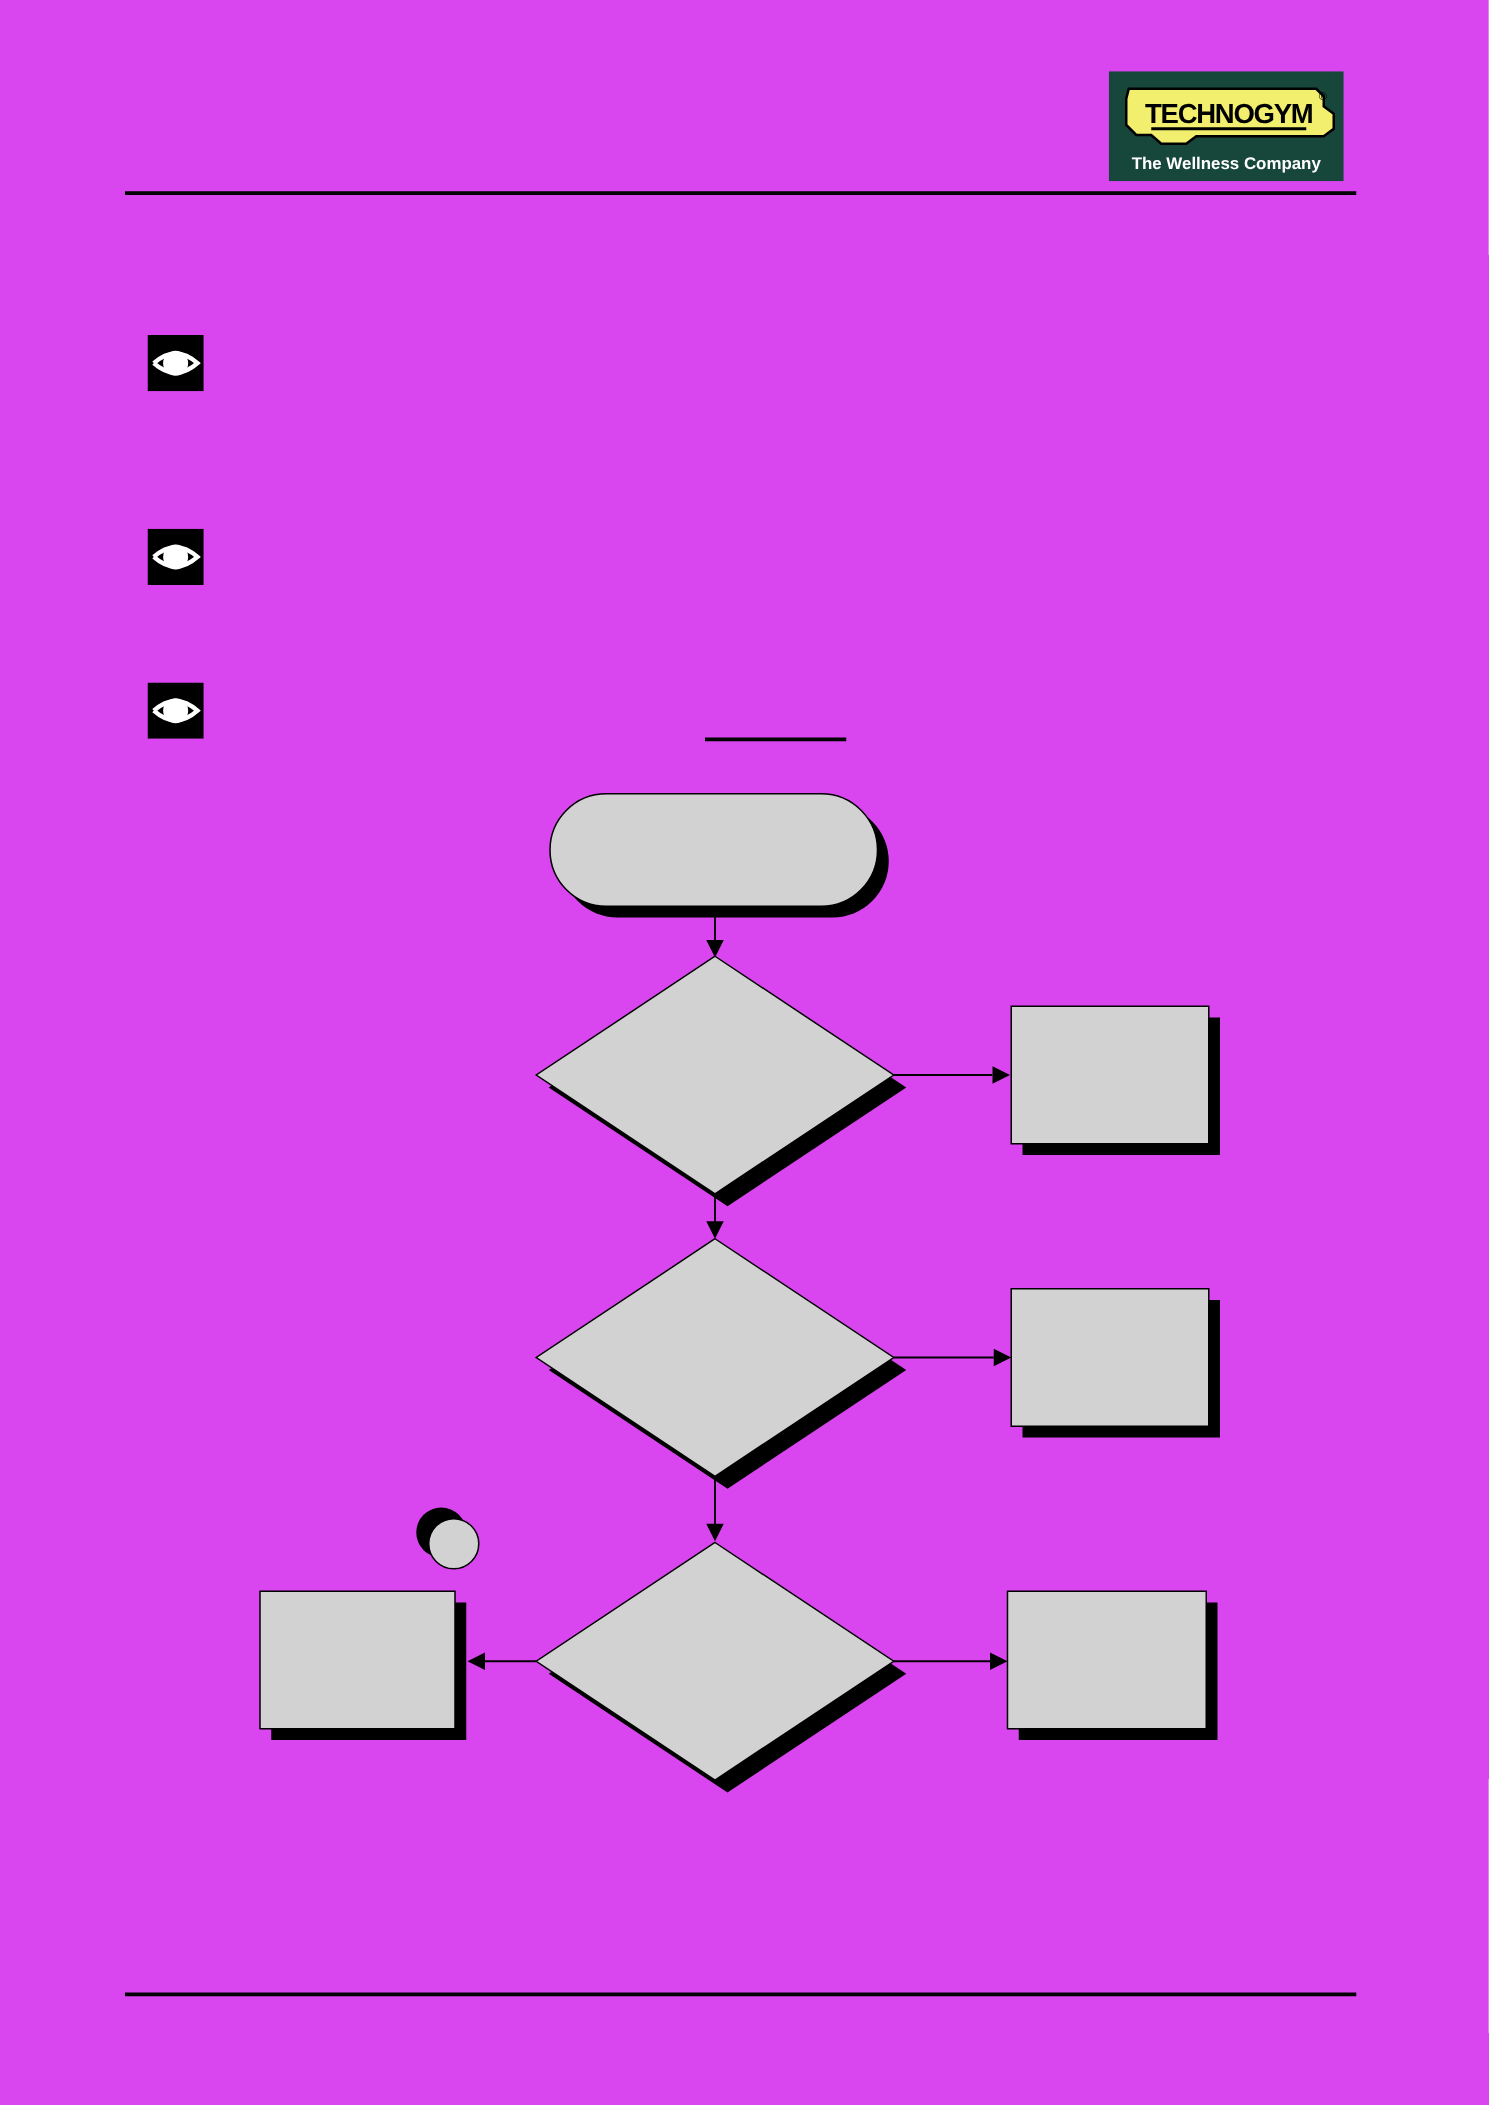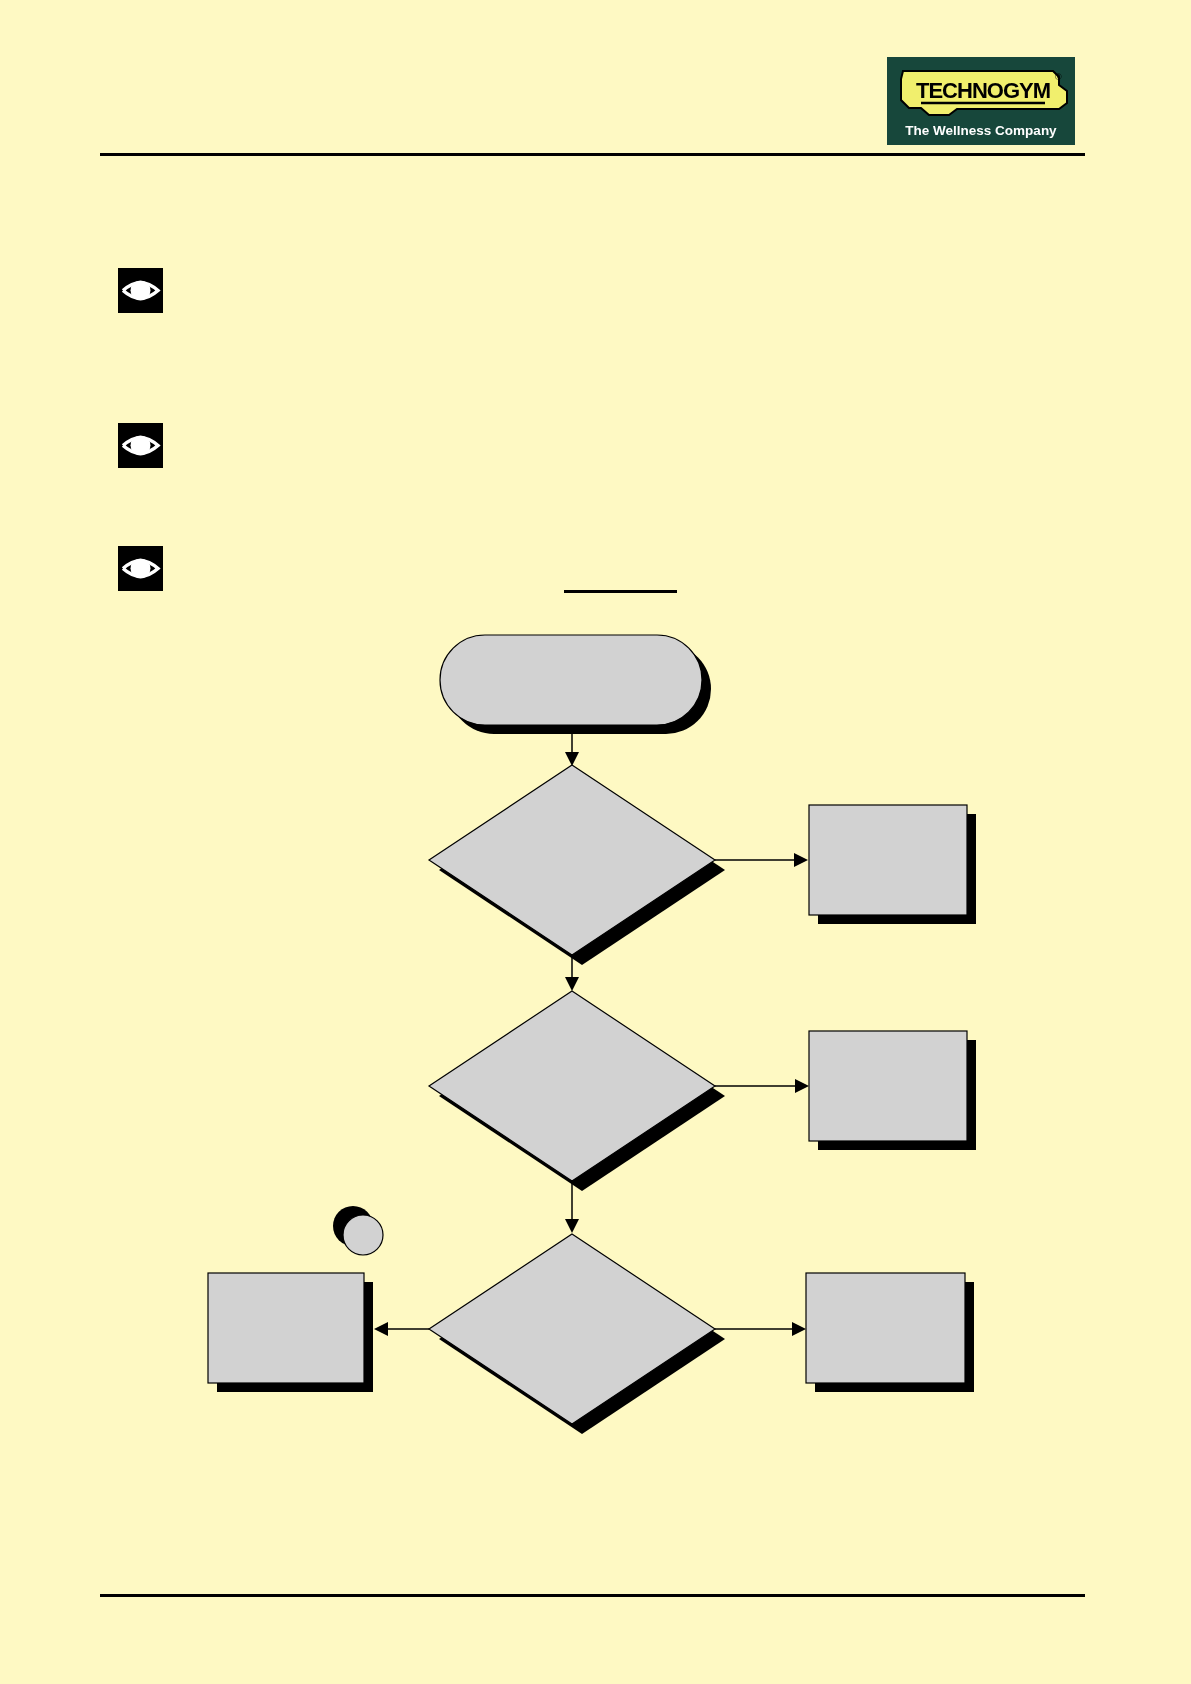--- a/index.html
+++ b/index.html
@@ -1,18 +1,18 @@
 <!DOCTYPE html>
 <html><head>
 <meta charset="utf-8">
 <style>
   html,body { margin:0; padding:0; background:#e8e8e8; }
   .page {
     position:relative; width:1191px; height:1684px; margin:0 auto;
-    background:#fef9c3; overflow:hidden;
+    background:#d946ef; overflow:hidden;
     font-family:"Liberation Sans", sans-serif;
     text-decoration:underline;
   }
   .rule { position:absolute; background:#000000; }
   .header-rule { left:100px; top:153px; width:985px; height:3px; }
   .footer-rule { left:100px; top:1594px; width:985px; height:3px; }
   .title-underline { left:564px; top:590px; width:113px; height:3px; }
 
   .logo { position:absolute; left:887px; top:57px; width:188px; height:88px; }
   .logo svg { display:block; }

